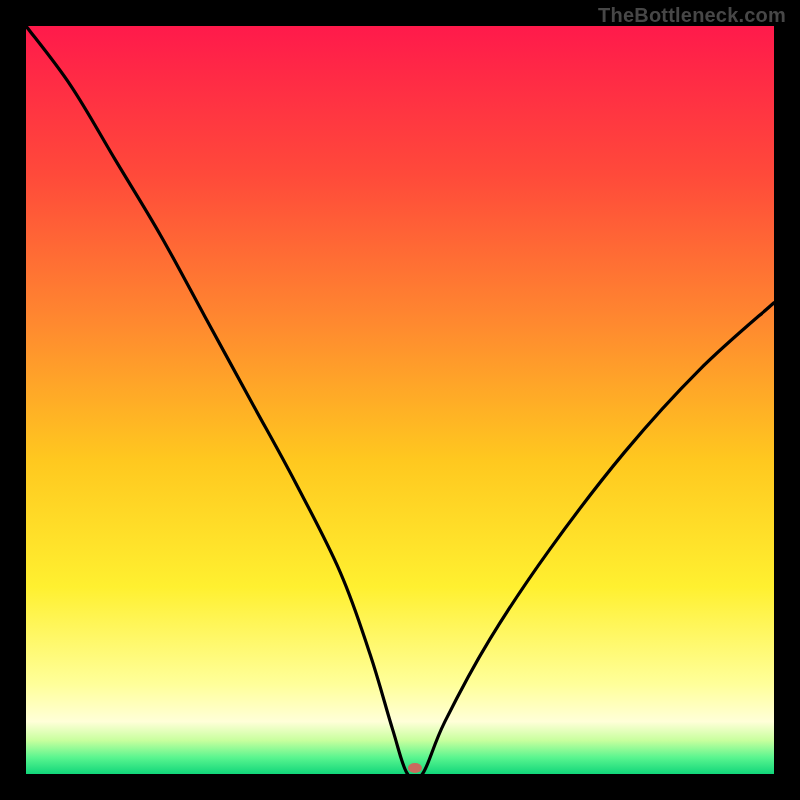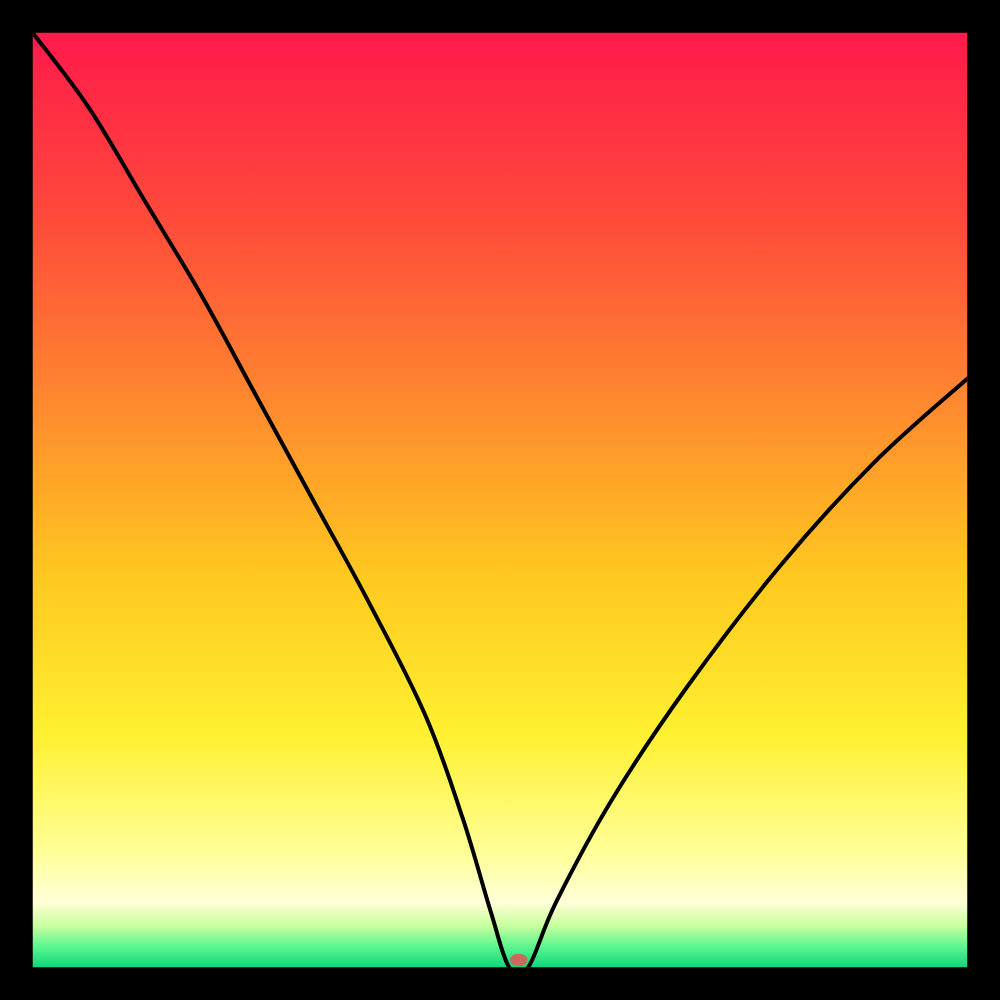--- a/index.html
+++ b/index.html
@@ -40,20 +40,21 @@
   
   .marker {
     fill: #c96a5e;
     stroke: none;
   }
 </style>
 </head>
 <body>
 
 <div class="frame">
+  <div class="watermark">TheBottleneck.com</div>
 
   <div class="plot">
     <svg id="chart-svg" width="748" height="748" viewBox="0 0 748 748" preserveAspectRatio="none">
       <defs>
         <linearGradient id="bg-grad" x1="0" y1="0" x2="0" y2="1">
             <stop offset="0%" stop-color="#ff1a4b"></stop>
             <stop offset="20%" stop-color="#ff4a3a"></stop>
             <stop offset="40%" stop-color="#ff8a2f"></stop>
             <stop offset="57.99999999999999%" stop-color="#ffc81f"></stop>
             <stop offset="75%" stop-color="#fff030"></stop>

